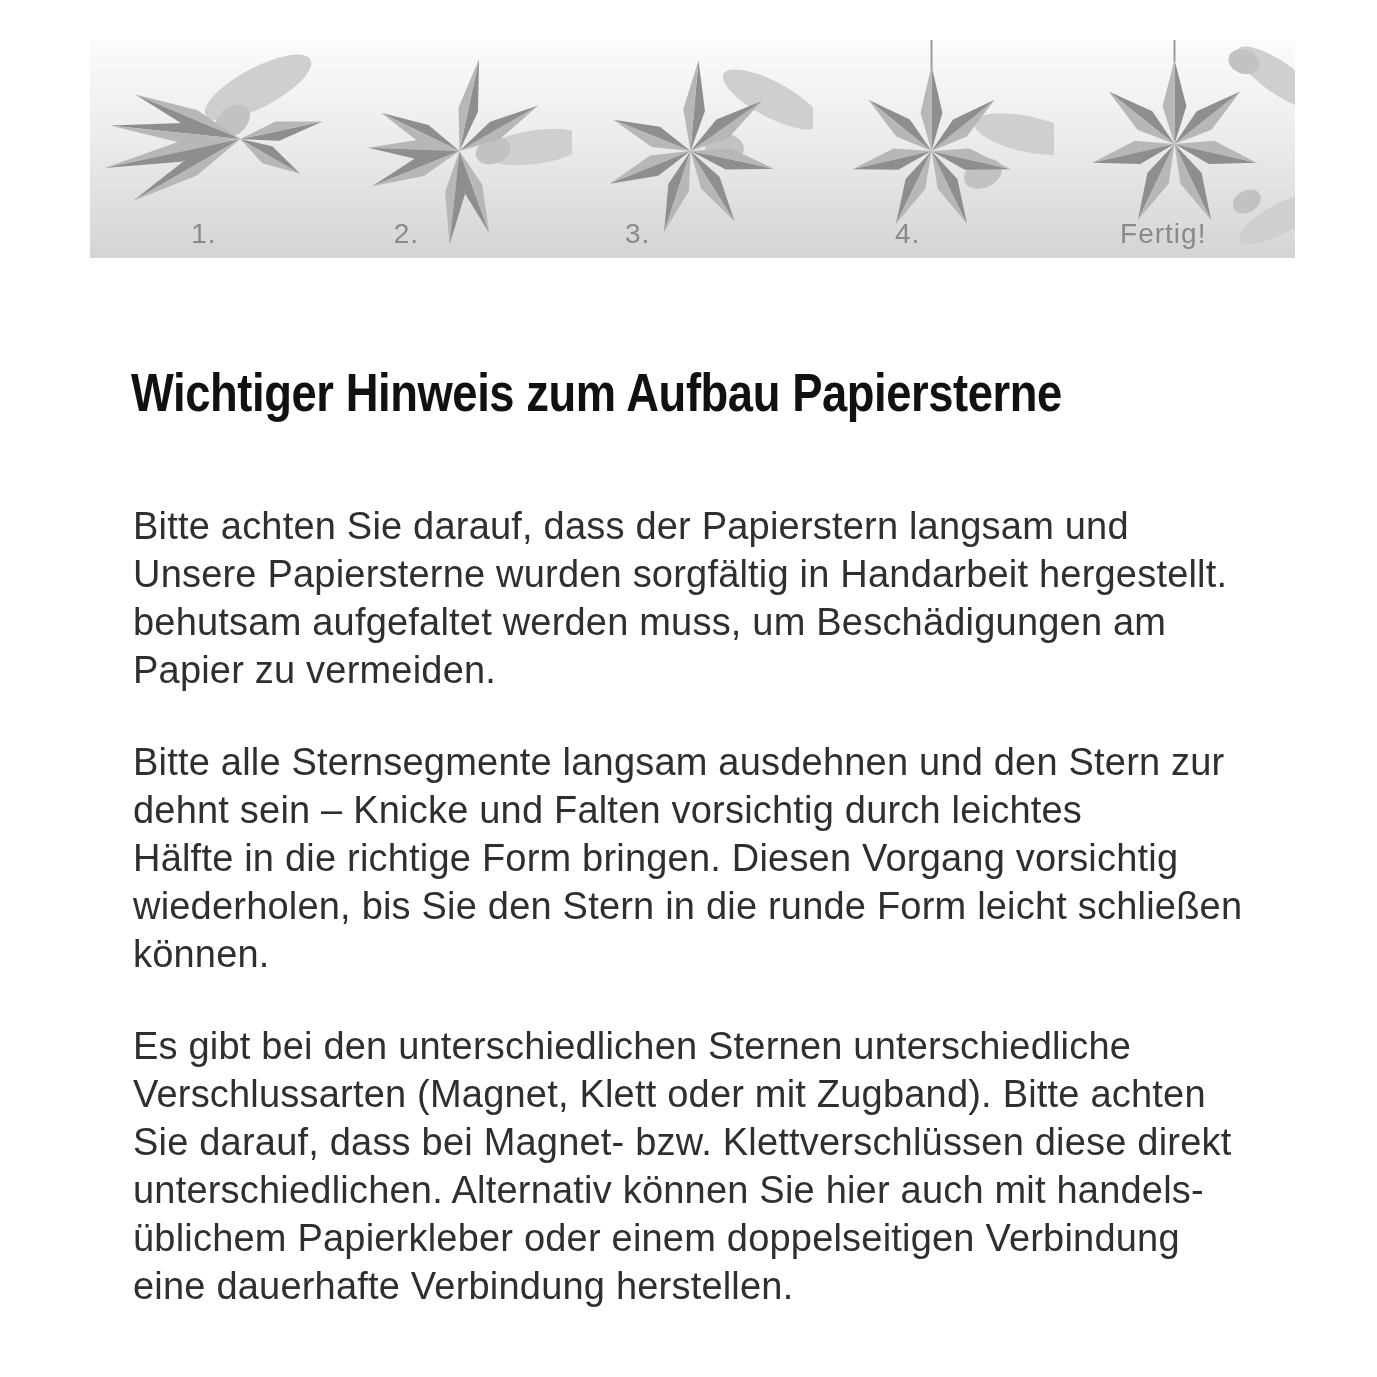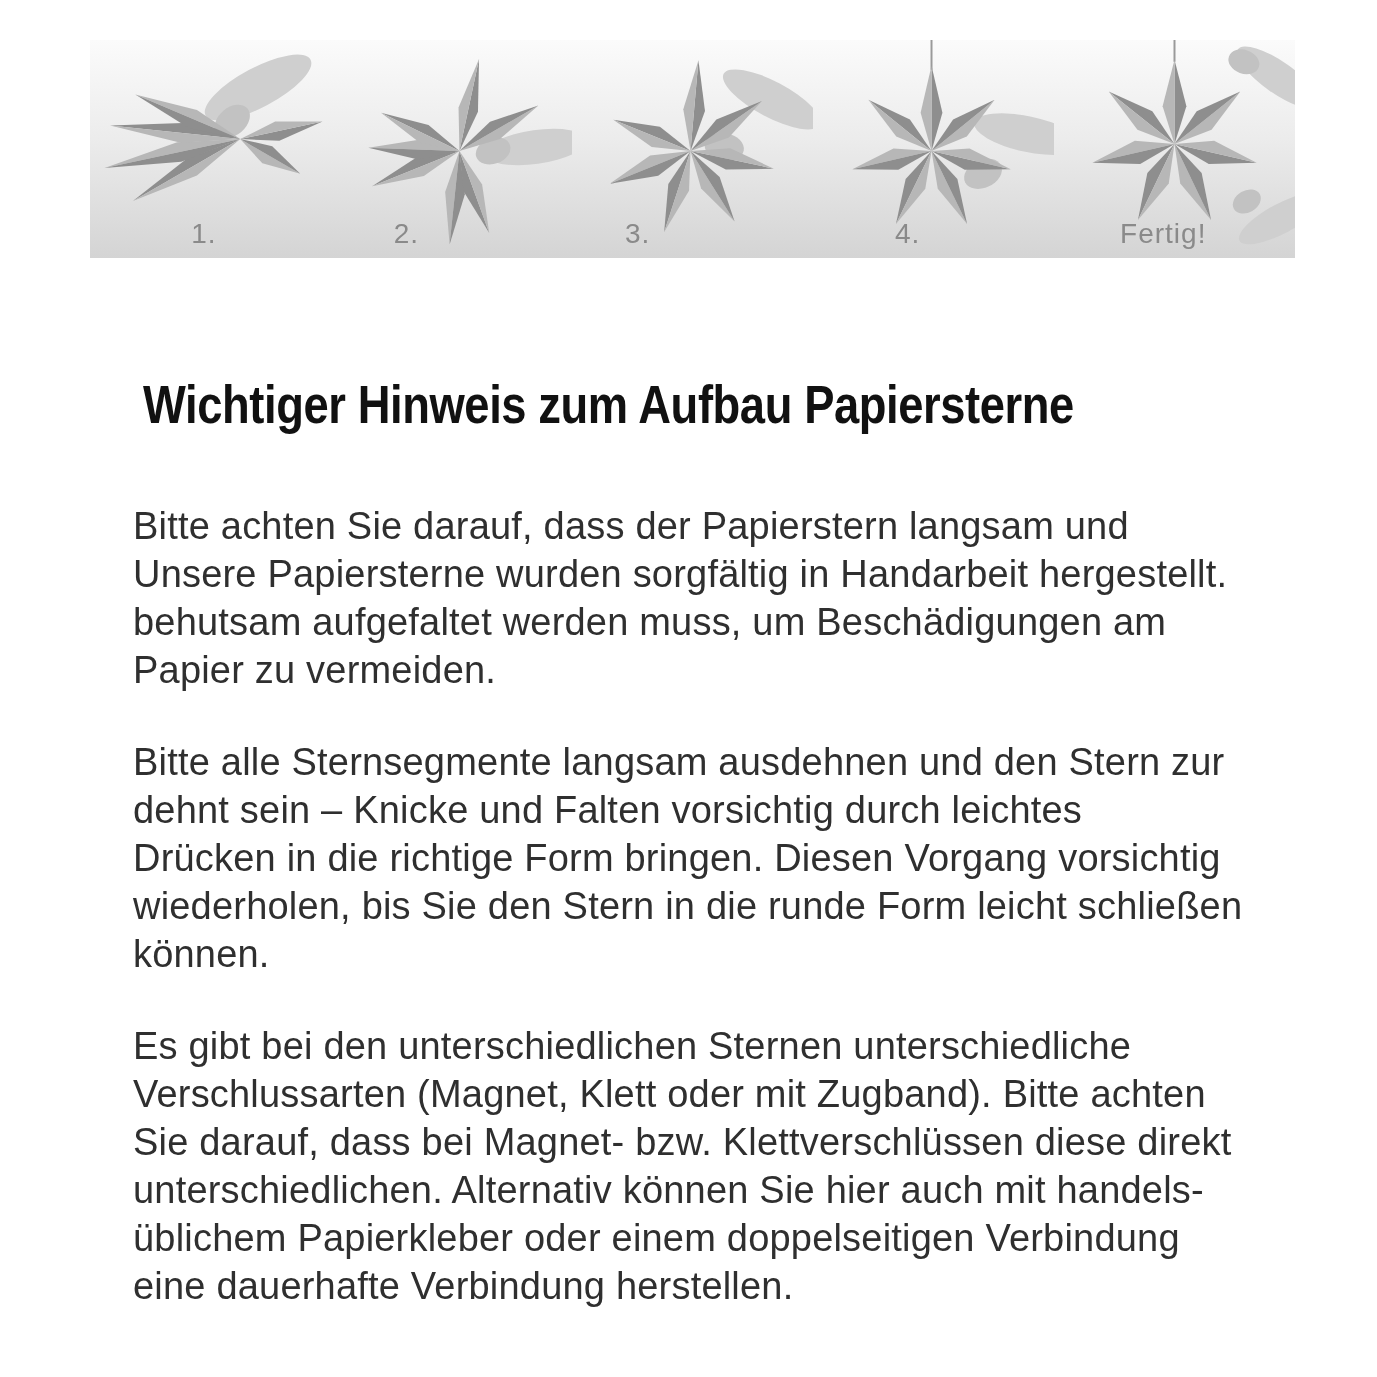--- a/index.html
+++ b/index.html
@@ -25,21 +25,21 @@
   .step-panel{position:relative;flex:1 1 0;height:100%;}
   .step-panel svg{position:absolute;inset:0;width:100%;height:100%;}
   .step-label{
     position:absolute;bottom:8px;font-size:28px;color:var(--step-label);
     letter-spacing:1px;
   }
   .lbl-1{left:42%;} .lbl-2{left:26%;} .lbl-3{left:22%;} .lbl-4{left:34%;} .lbl-5{left:10%;margin-left:42px;}
 
   
   h1{
-    margin:12px;position:absolute;left:131px;top:362px;
+    margin:0;position:absolute;left:131px;top:362px;
     font-size:54px;font-weight:700;color:var(--heading);line-height:60px;
     white-space:nowrap;
   }
   h1 .squeeze{display:inline-block;transform:scaleX(.84);transform-origin:0 50%;letter-spacing:-.5px;}
 
   
   .content{
     position:absolute;left:133px;top:502px;width:1140px;
     color:var(--text);font-size:38px;line-height:48px;letter-spacing:.2px;
   }
@@ -184,21 +184,21 @@
     <div class="para">
       <div class="line">Bitte achten Sie darauf, dass der Papierstern langsam und</div>
       <div class="line">Unsere Papiersterne wurden sorgfältig in Handarbeit hergestellt.</div>
       <div class="line">behutsam aufgefaltet werden muss, um Beschädigungen am</div>
       <div class="line">Papier zu vermeiden.</div>
     </div>
 
     <div class="para">
       <div class="line">Bitte alle Sternsegmente langsam ausdehnen und den Stern zur</div>
       <div class="line">dehnt sein – Knicke und Falten vorsichtig durch leichtes</div>
-      <div class="line">Drücken in die richtige Form bringen. Diesen Vorgang vorsichtig</div>
+      <div class="line">Hälfte in die richtige Form bringen. Diesen Vorgang vorsichtig</div>
       <div class="line">wiederholen, bis Sie den Stern in die runde Form leicht schließen</div>
       <div class="line">können.</div>
     </div>
 
     <div class="para">
       <div class="line">Es gibt bei den unterschiedlichen Sternen unterschiedliche</div>
       <div class="line">Verschlussarten (Magnet, Klett oder mit Zugband). Bitte achten</div>
       <div class="line">Sie darauf, dass bei Magnet- bzw. Klettverschlüssen diese direkt</div>
       <div class="line">unterschiedlichen. Alternativ können Sie hier auch mit handels-</div>
       <div class="line">üblichem Papierkleber oder einem doppelseitigen Verbindung</div>

